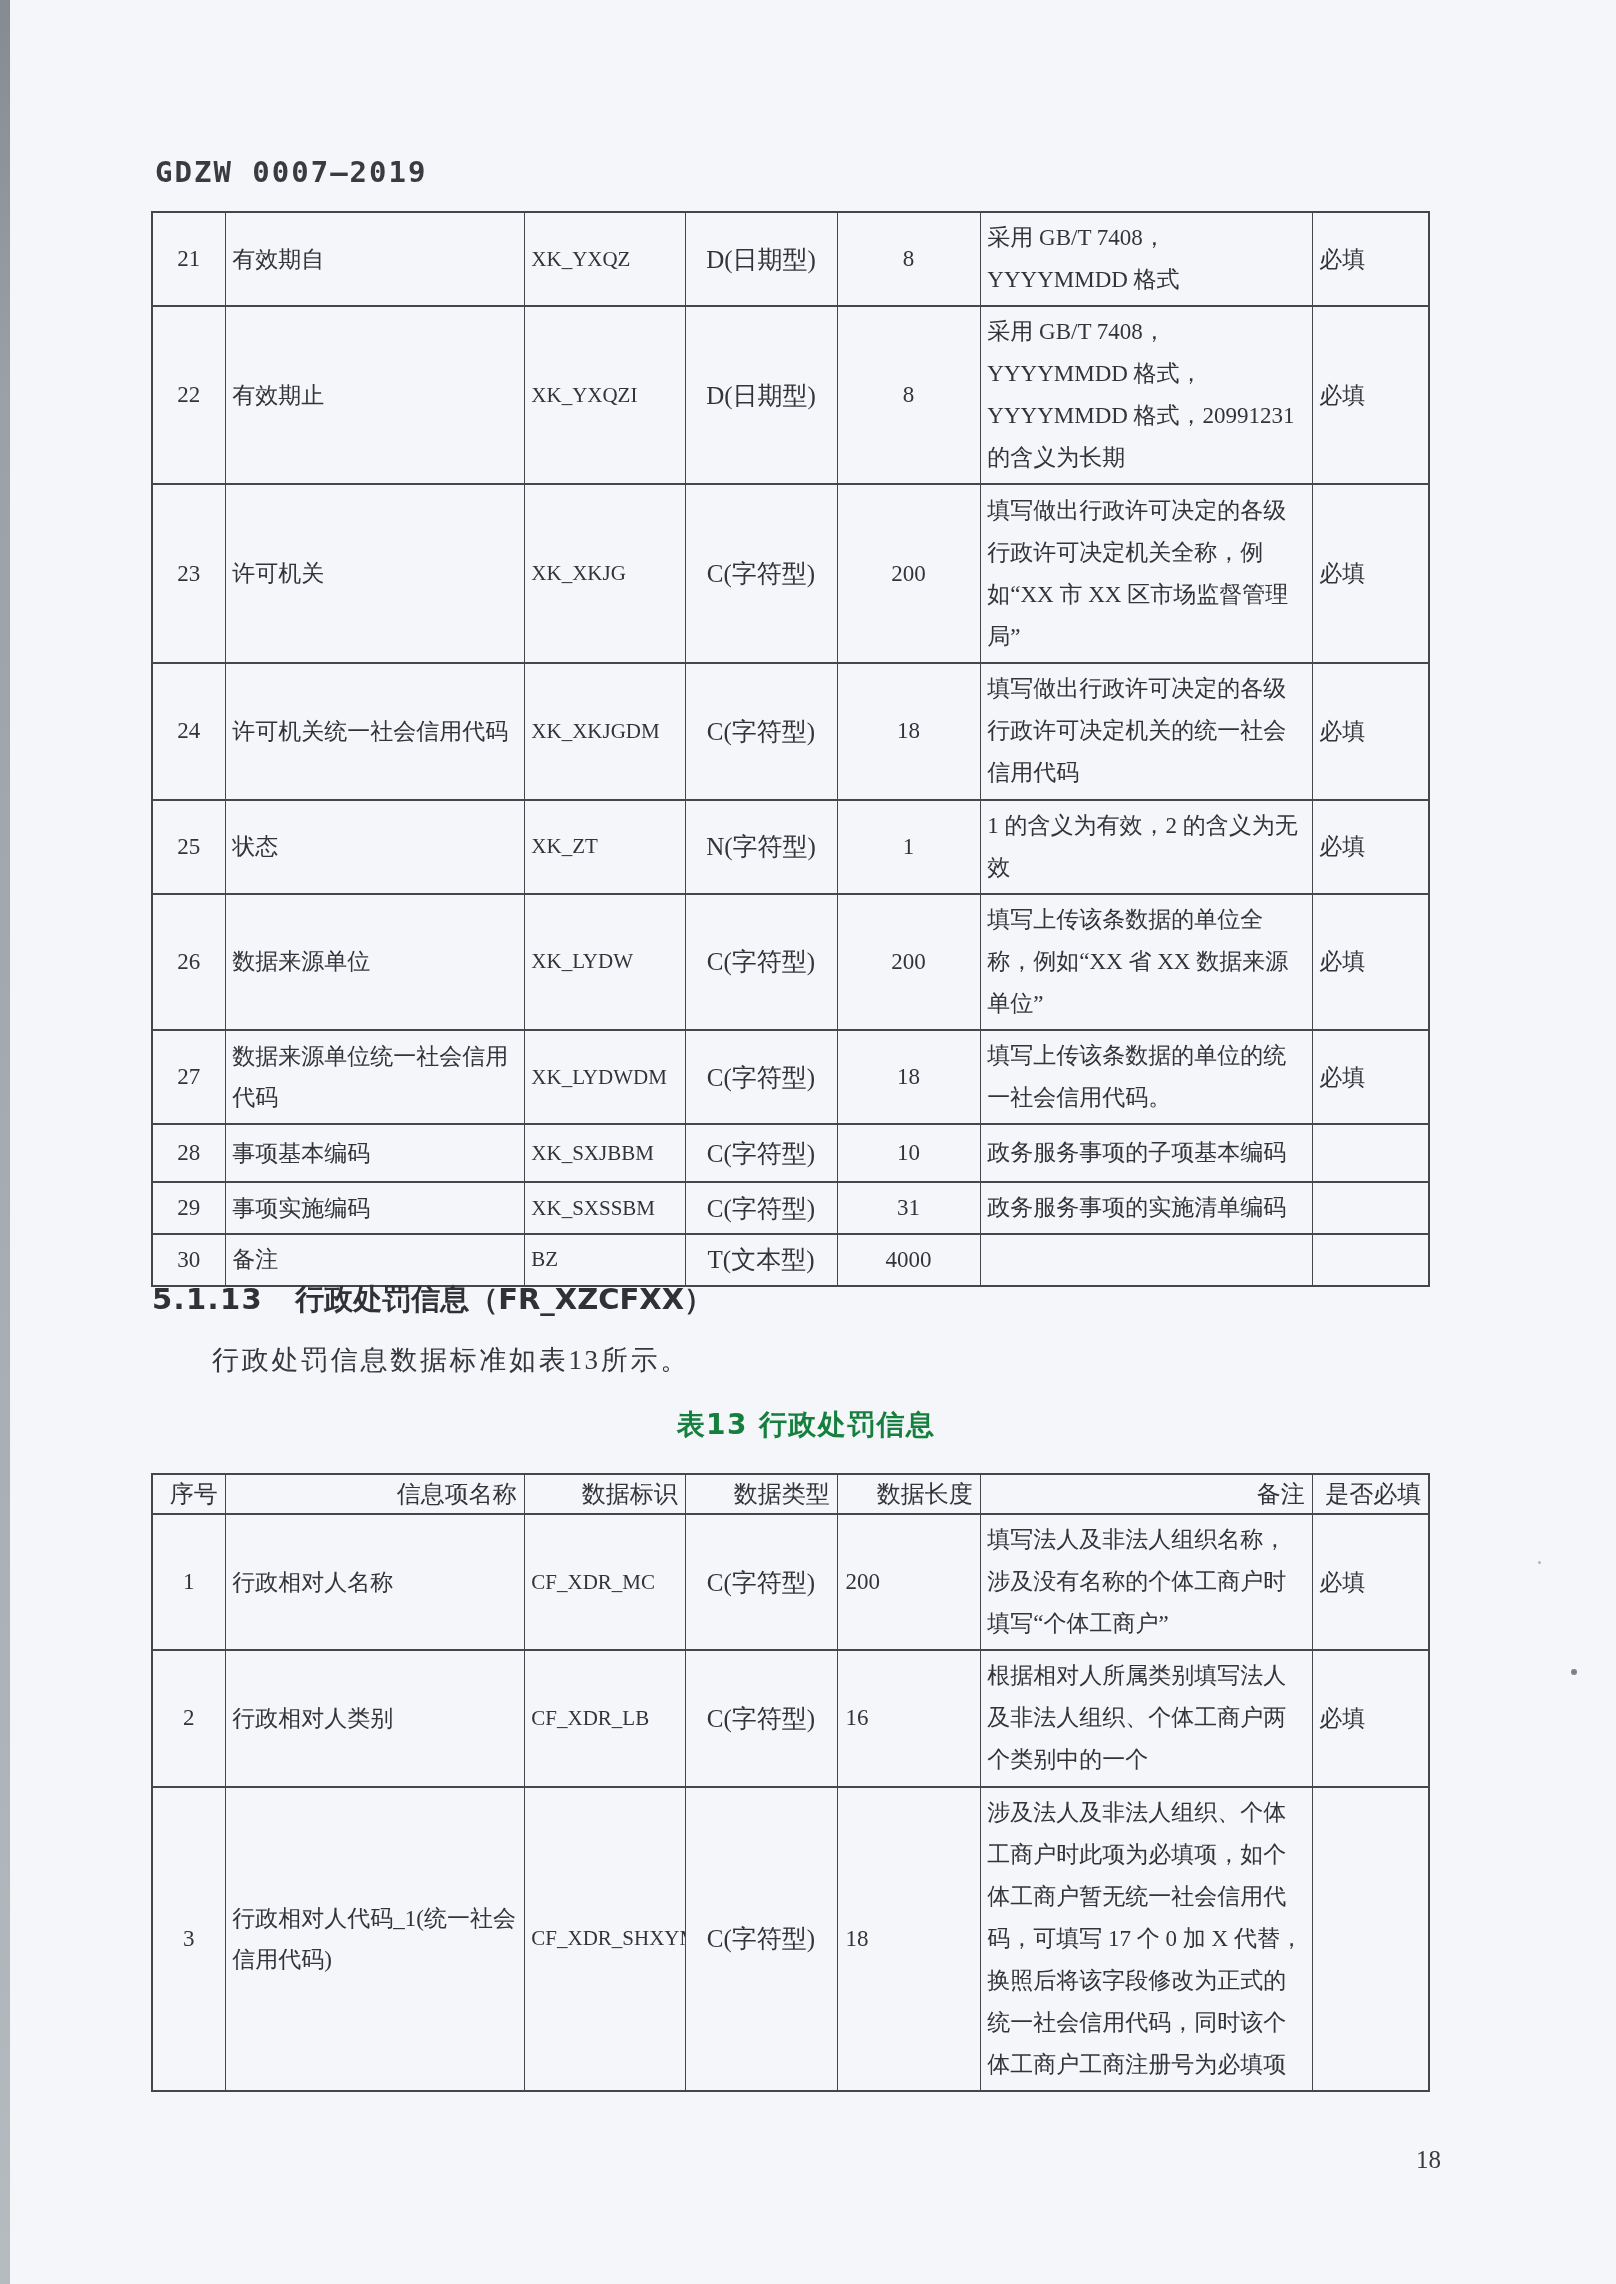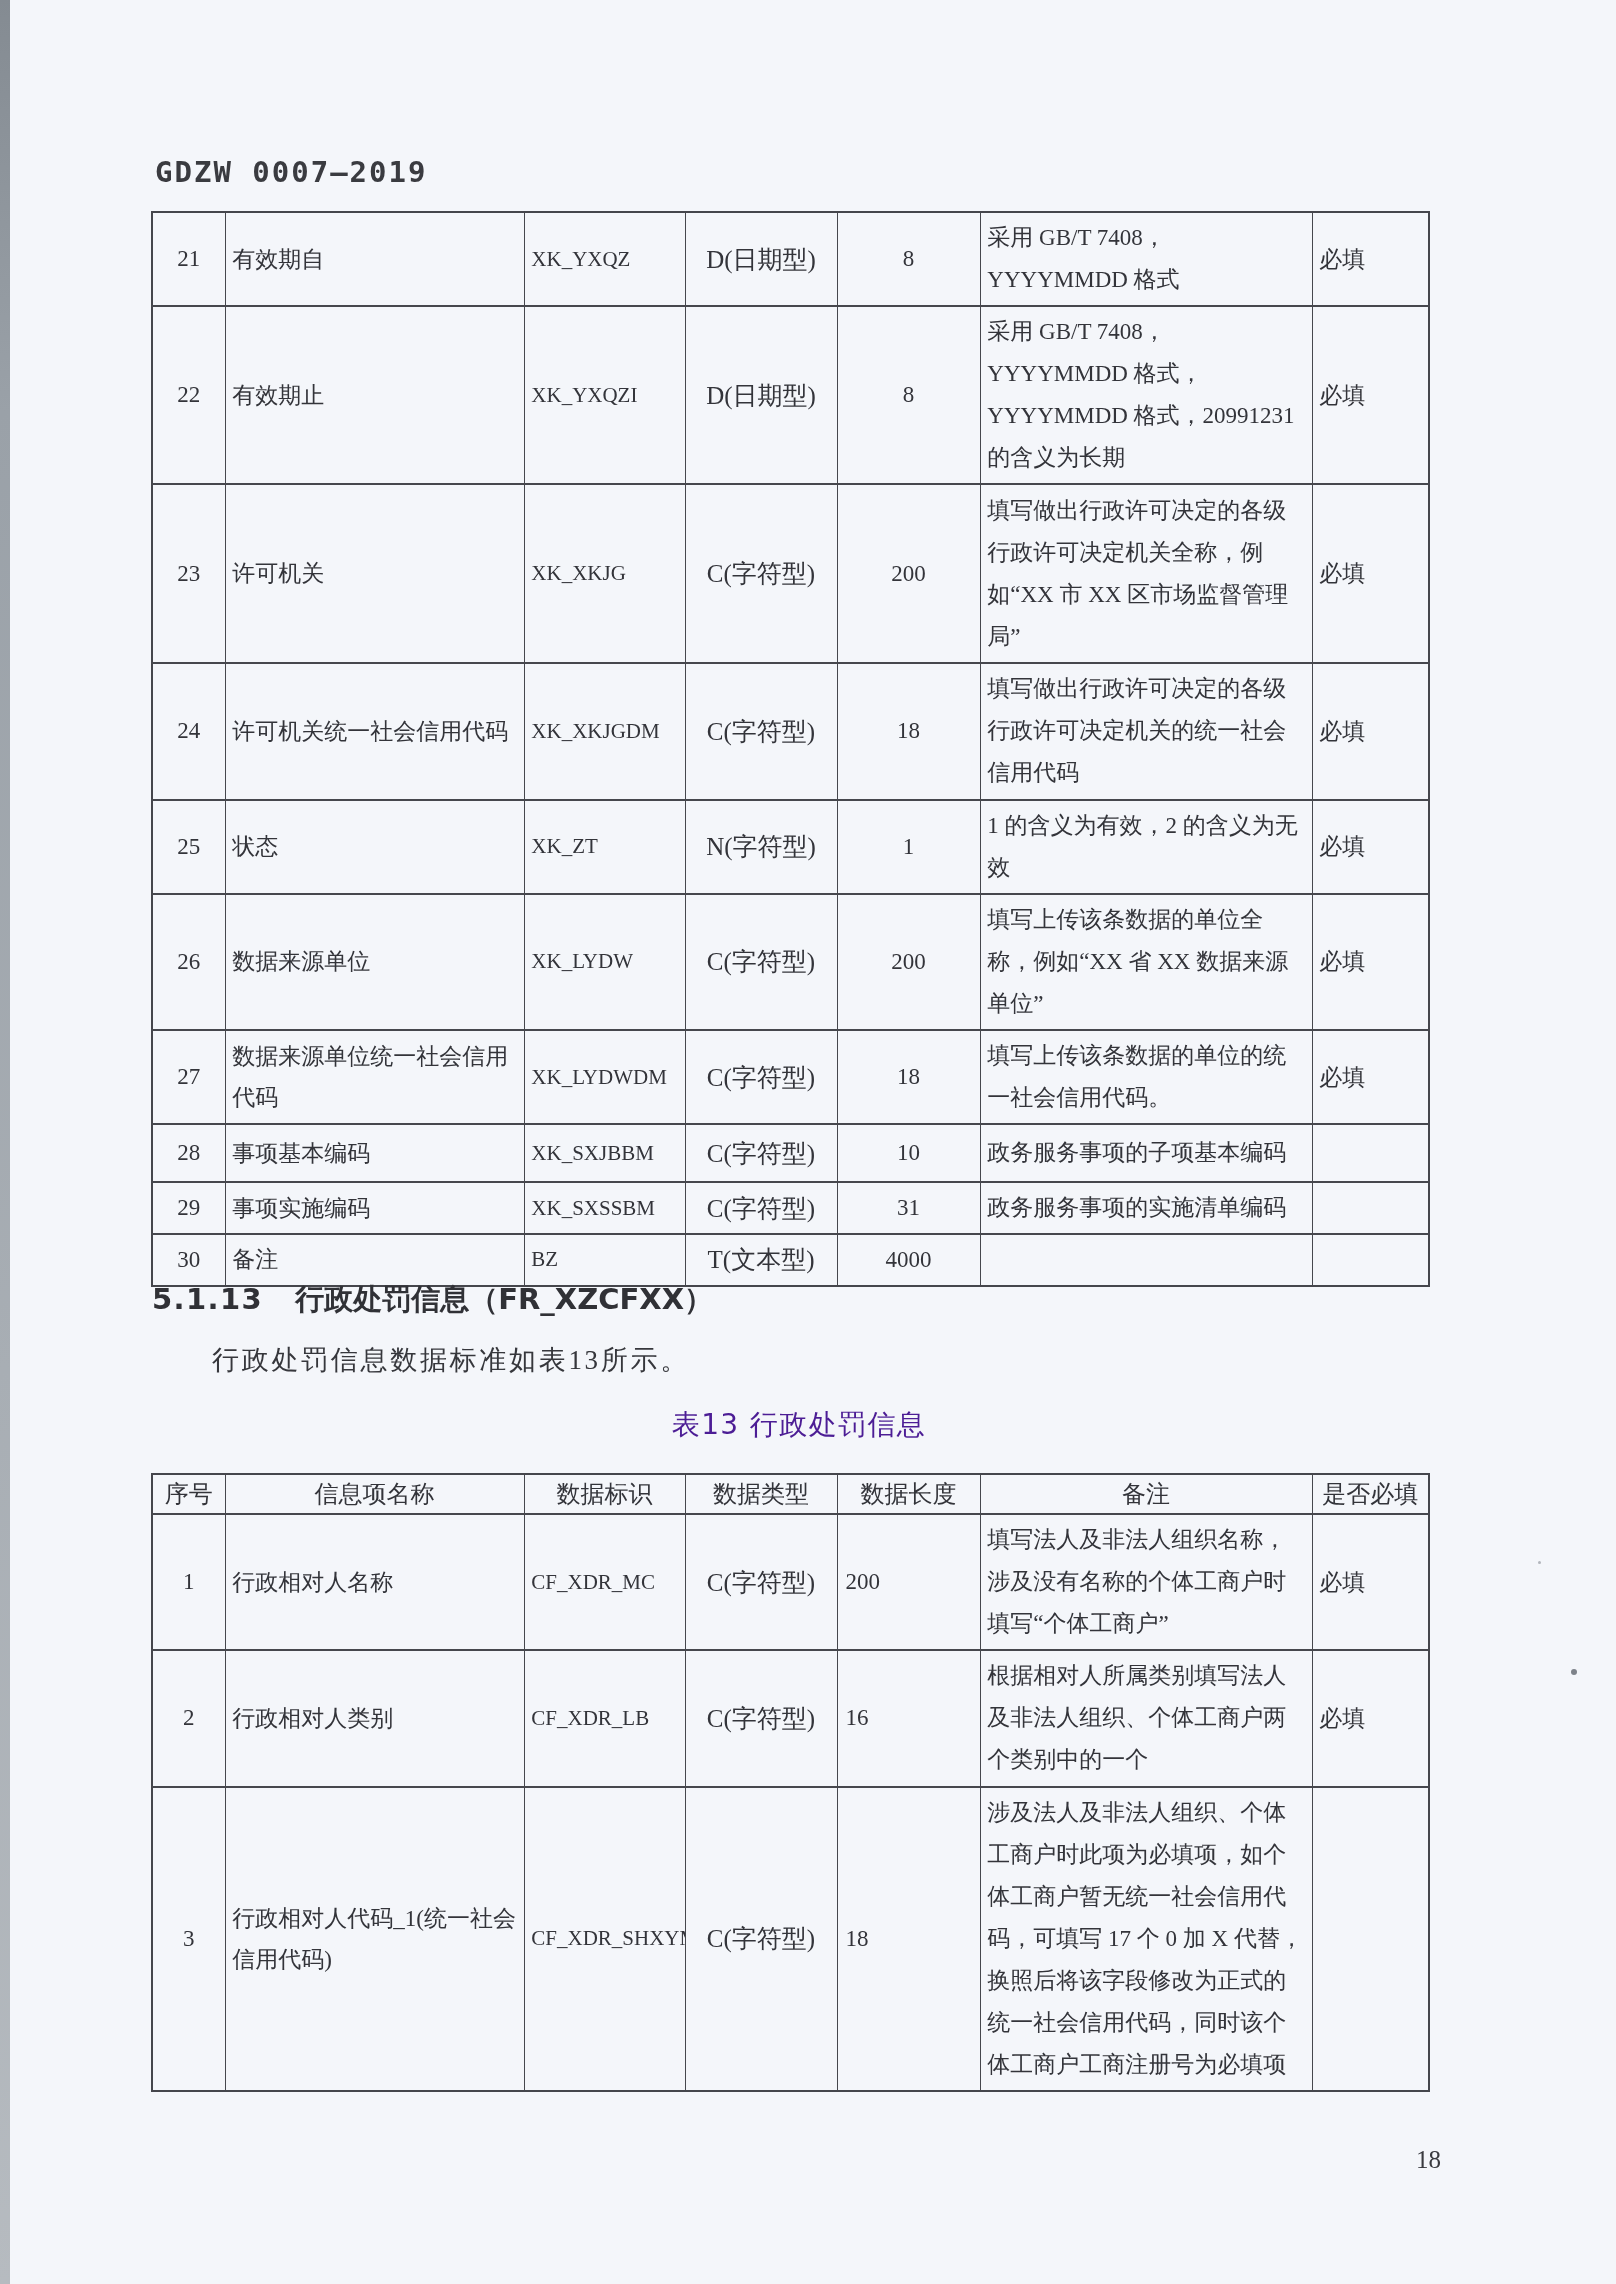--- a/index.html
+++ b/index.html
@@ -39,38 +39,38 @@
   }
   .tbl tr:first-child td,.tbl tr:first-child th{border-top:none;}
   .c-no{text-align:center;padding:0;}
   .c-name{text-align:left;padding:4.1px 33px 4.1px 9.5px;line-height:41px;}
   .c-id{text-align:left;padding:4.1px 1.4px 4.1px 5.4px;font-size:21px;letter-spacing:0px;white-space:nowrap;}
   .c-type{text-align:center;padding:4.1px 1.4px;font-size:25px;}
   .c-len{text-align:center;}
   .c-remark{text-align:left;padding:4.1px 23px 4.1px 9.5px;line-height:42px;}
   .c-req{}
   .tbl-b .c-len{text-align:left;padding-left:8.1px;}
-  .tbl-b th{font-size:24px;text-align:center;line-height:30px;}
+  .tbl-b th{font-size:24px;text-align:right;line-height:30px;}
   .section-heading{
     position:absolute;left:152px;top:1280px;
     font-family:"DejaVu Sans","Liberation Sans",sans-serif;
     font-weight:700;font-size:29px;color:#303136;
     white-space:nowrap;
   }
   .section-heading .sec-no{margin-right:32px;letter-spacing:1.4px;}
   .intro{
     position:absolute;left:212px;top:1342px;
     font-size:27px;color:#36373c;letter-spacing:2.7px;
     white-space:nowrap;
   }
   .table-caption{
-    position:absolute;left:160px;top:1406px;width:1278px;
+    position:absolute;left:167px;top:1406px;width:1278px;
     text-align:center;
     font-family:"DejaVu Sans","Liberation Sans",sans-serif;
-    font-weight:400;font-size:28px;color:#4c1d95;letter-spacing:1.4px;
+    font-weight:700;font-size:28px;color:#15803d;letter-spacing:1.4px;
   }
   .page-number{
     position:absolute;left:1398px;top:2146px;width:61px;
     text-align:center;font-size:25px;color:#3a3b40;
   }
   .speck{position:absolute;border-radius:50%;background:#7d828a;}
   .speck-1{left:1571px;top:1669px;width:6.1px;height:6.1px;}
   .speck-2{left:1538px;top:1561px;width:3.4px;height:3.4px;opacity:.55;}
 </style>
 </head>

